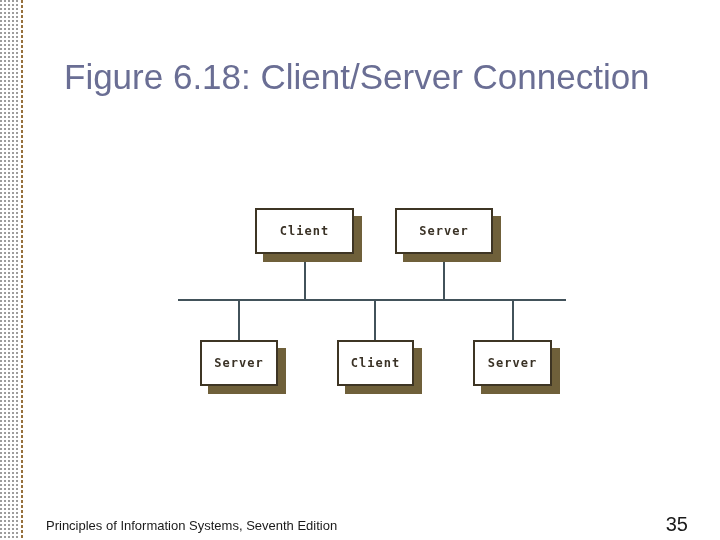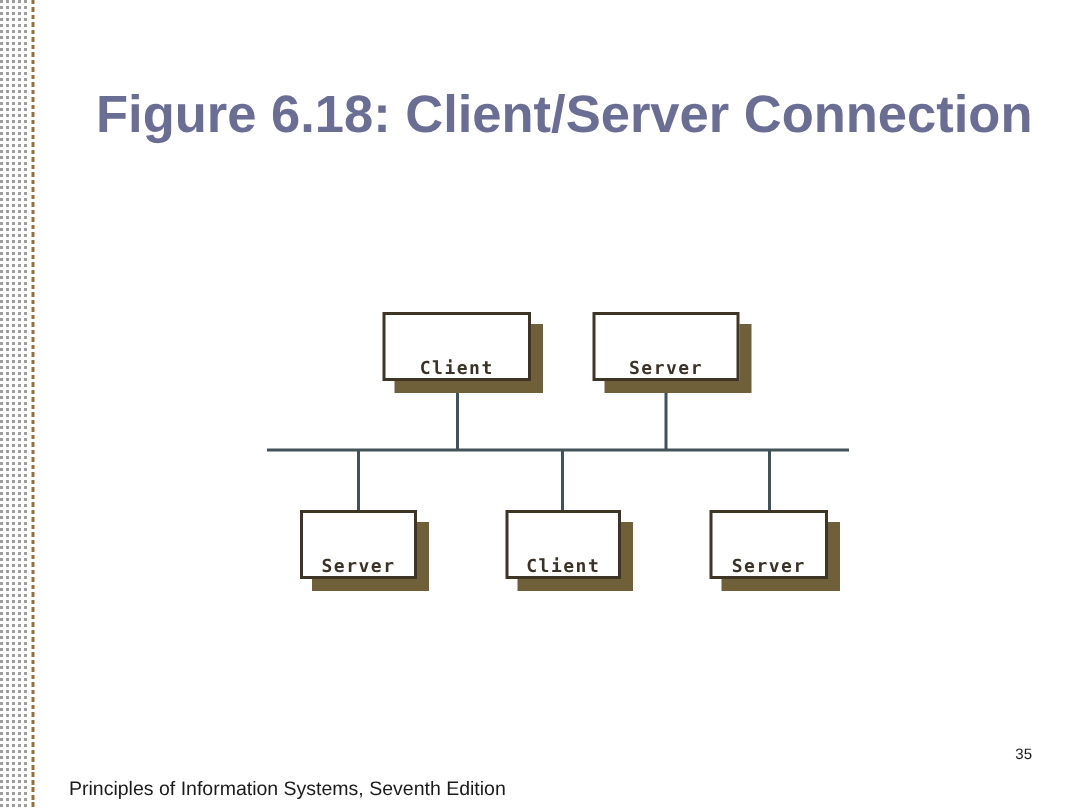--- a/index.html
+++ b/index.html
@@ -36,21 +36,21 @@
     width: 2px; height: 540px;
     background-image: repeating-linear-gradient(to bottom, var(--dash-color, #96703c) 0 3px, rgba(255,255,255,0) 3px 5px);
   }
 
   .title {
     position: absolute;
     left: 64px;
     top: 58px;
     margin: 0;
     font-size: 35px;
-    font-weight: bold;
+    font-weight: normal;
     line-height: 38px;
     letter-spacing: 0px;
     color: var(--title-color, #6a6e94);
     white-space: nowrap;
   }
 
   .diagram {
     position: absolute;
     left: 0; top: 0;
     width: 720px; height: 540px;
@@ -71,21 +71,21 @@
   .v-bot-client  { left: 374px; top: 300px; height: 40px; }
   .v-bot-server2 { left: 512px; top: 300px; height: 40px; }
 
   .node {
     position: absolute;
     box-sizing: border-box;
     background: var(--box-face, #ffffff);
     border: 2px solid var(--box-border, #3e3524);
     box-shadow: 8px 8px 0 var(--box-shadow, #6f603a);
     display: flex;
-    align-items: flex-end;
+    align-items: center;
     justify-content: center;
     z-index: 2;
   }
   .node-label {
     font-family: "DejaVu Sans Mono", monospace;
     font-weight: bold;
     font-size: 12px;
     letter-spacing: 1px;
     color: var(--label-color, #3a3226);
   }
@@ -99,22 +99,22 @@
     position: absolute;
     left: 46px;
     top: 518px;
     font-size: 13px;
     color: var(--footer-color, #1a1a1a);
     white-space: nowrap;
   }
   .page-number {
     position: absolute;
     right: 32px;
-    top: 498px;
-    font-size: 10px;
+    top: 513px;
+    font-size: 20px;
     color: var(--footer-color, #1a1a1a);
   }
 </style>
 </head>
 <body>
 
 <div class="slide">
 
   <div class="left-rail">
     <div class="texture-dots"></div>

